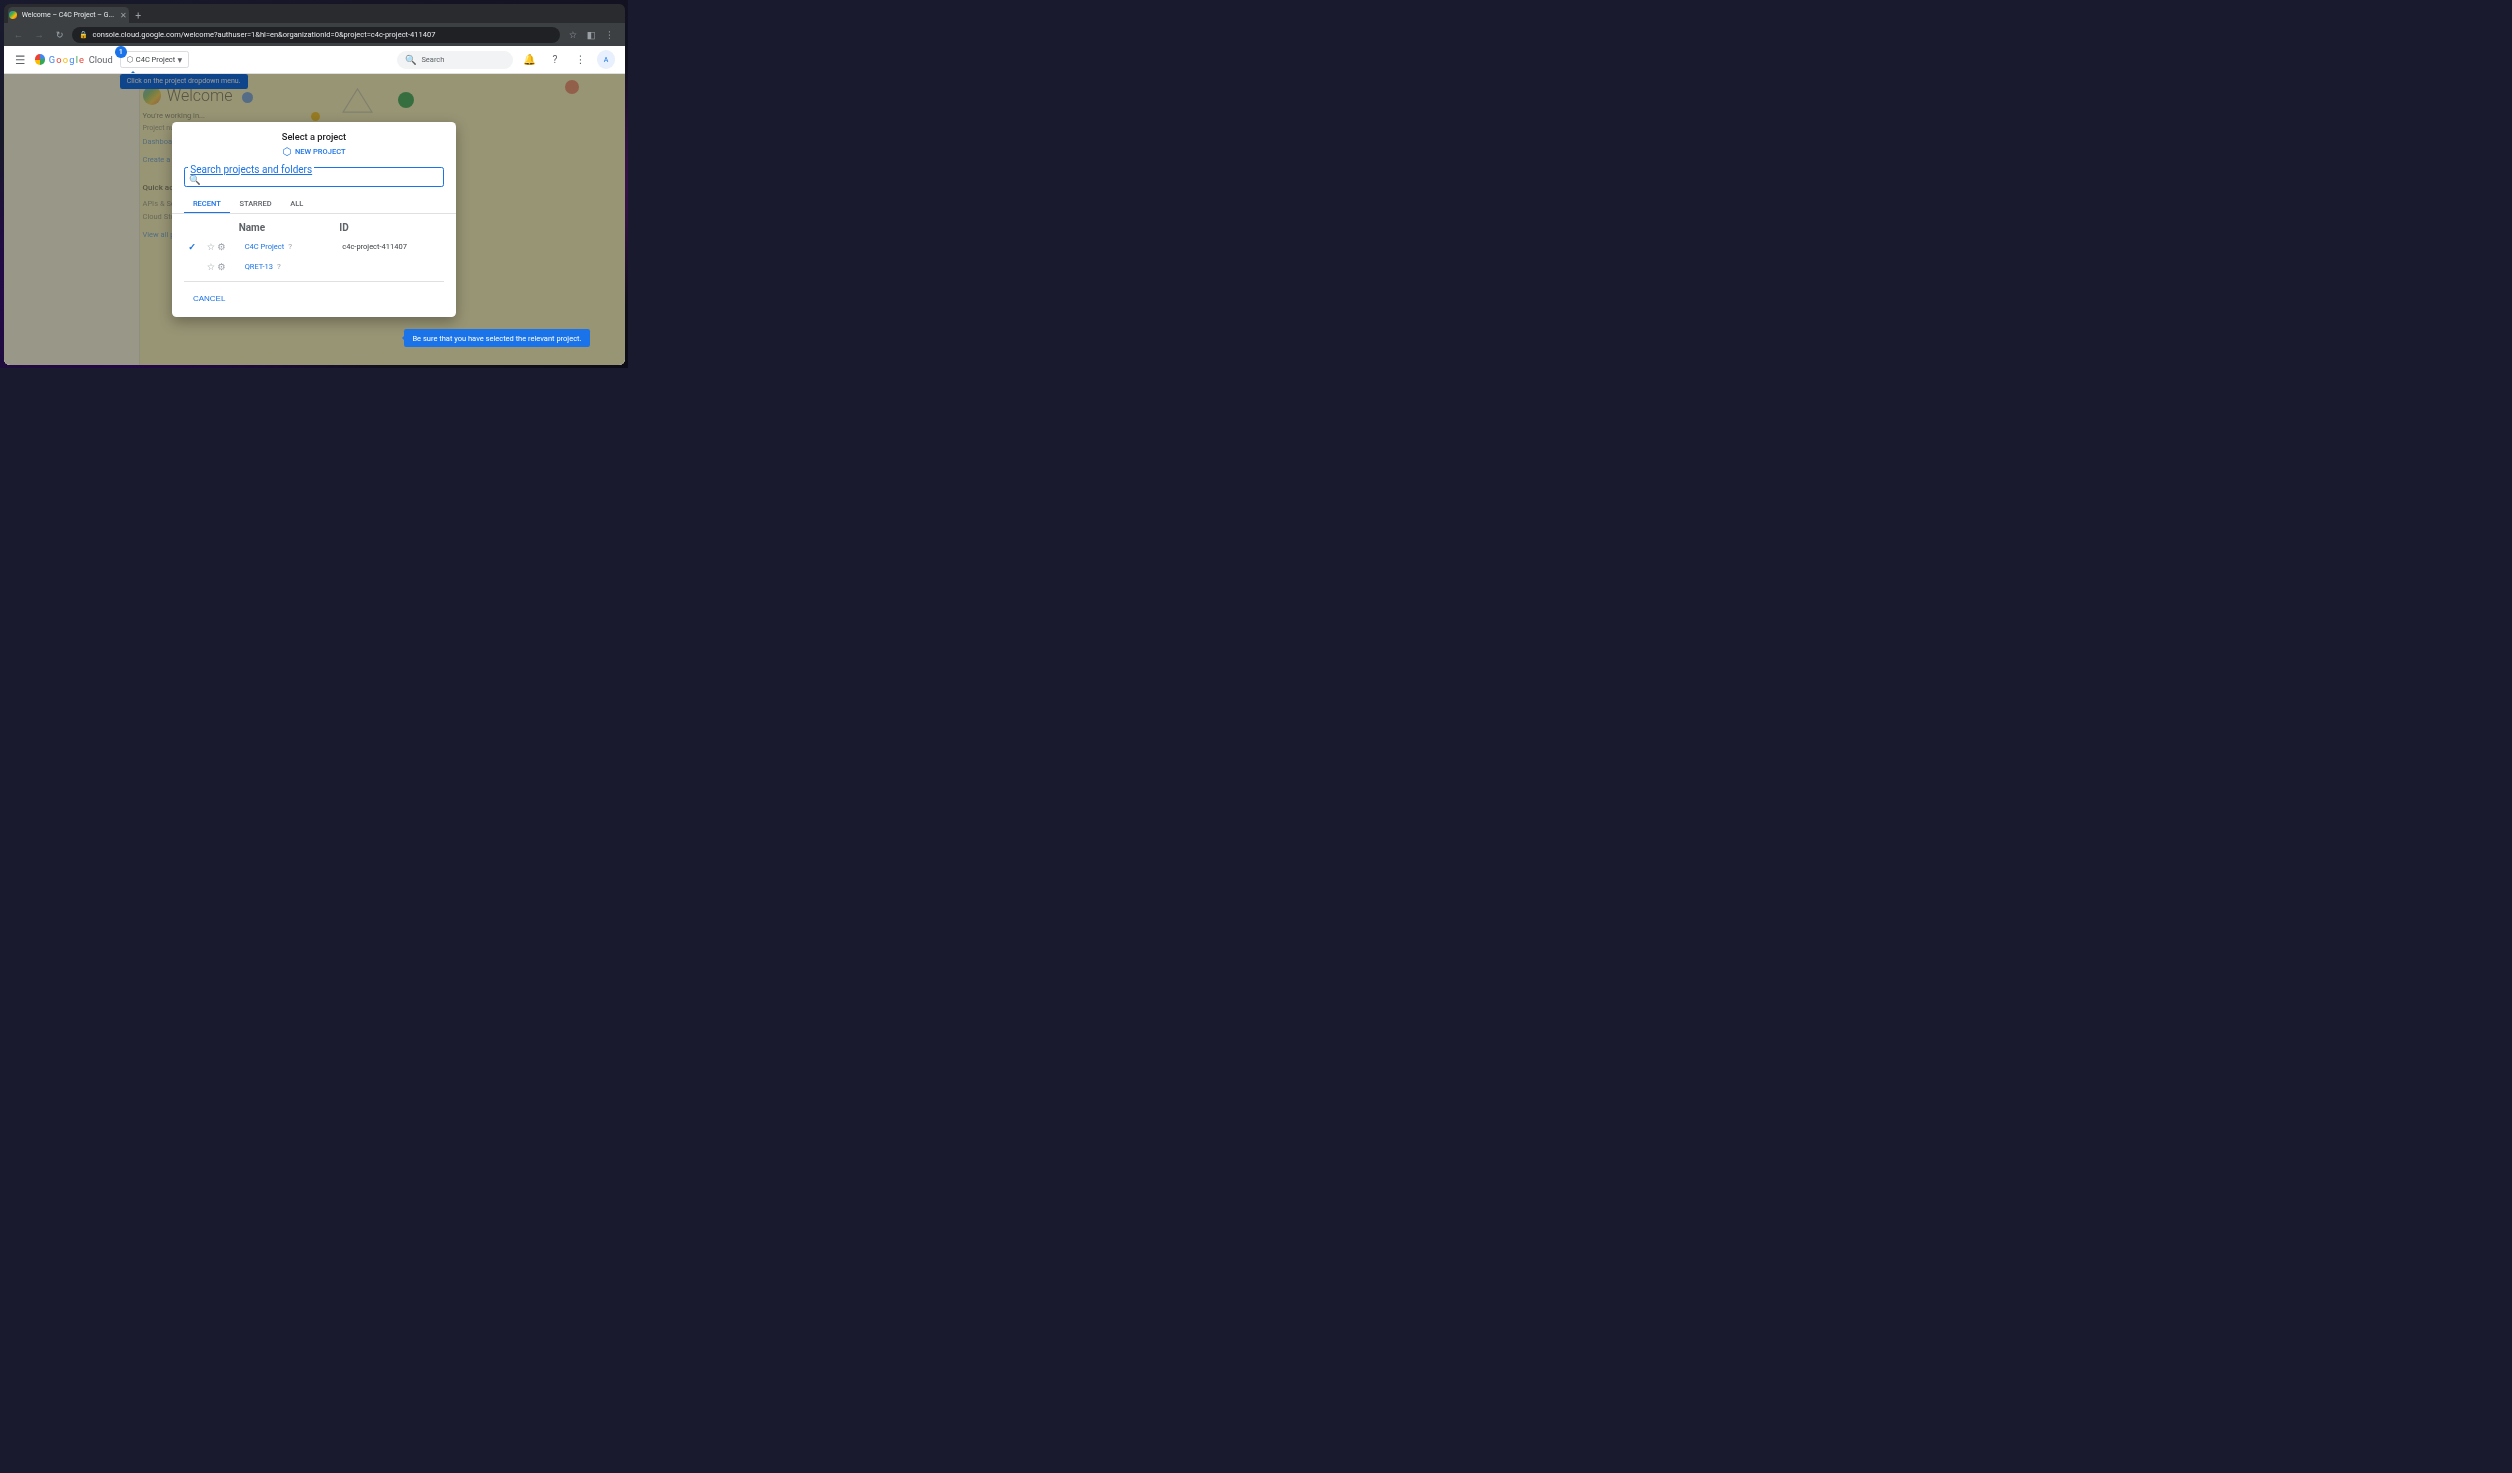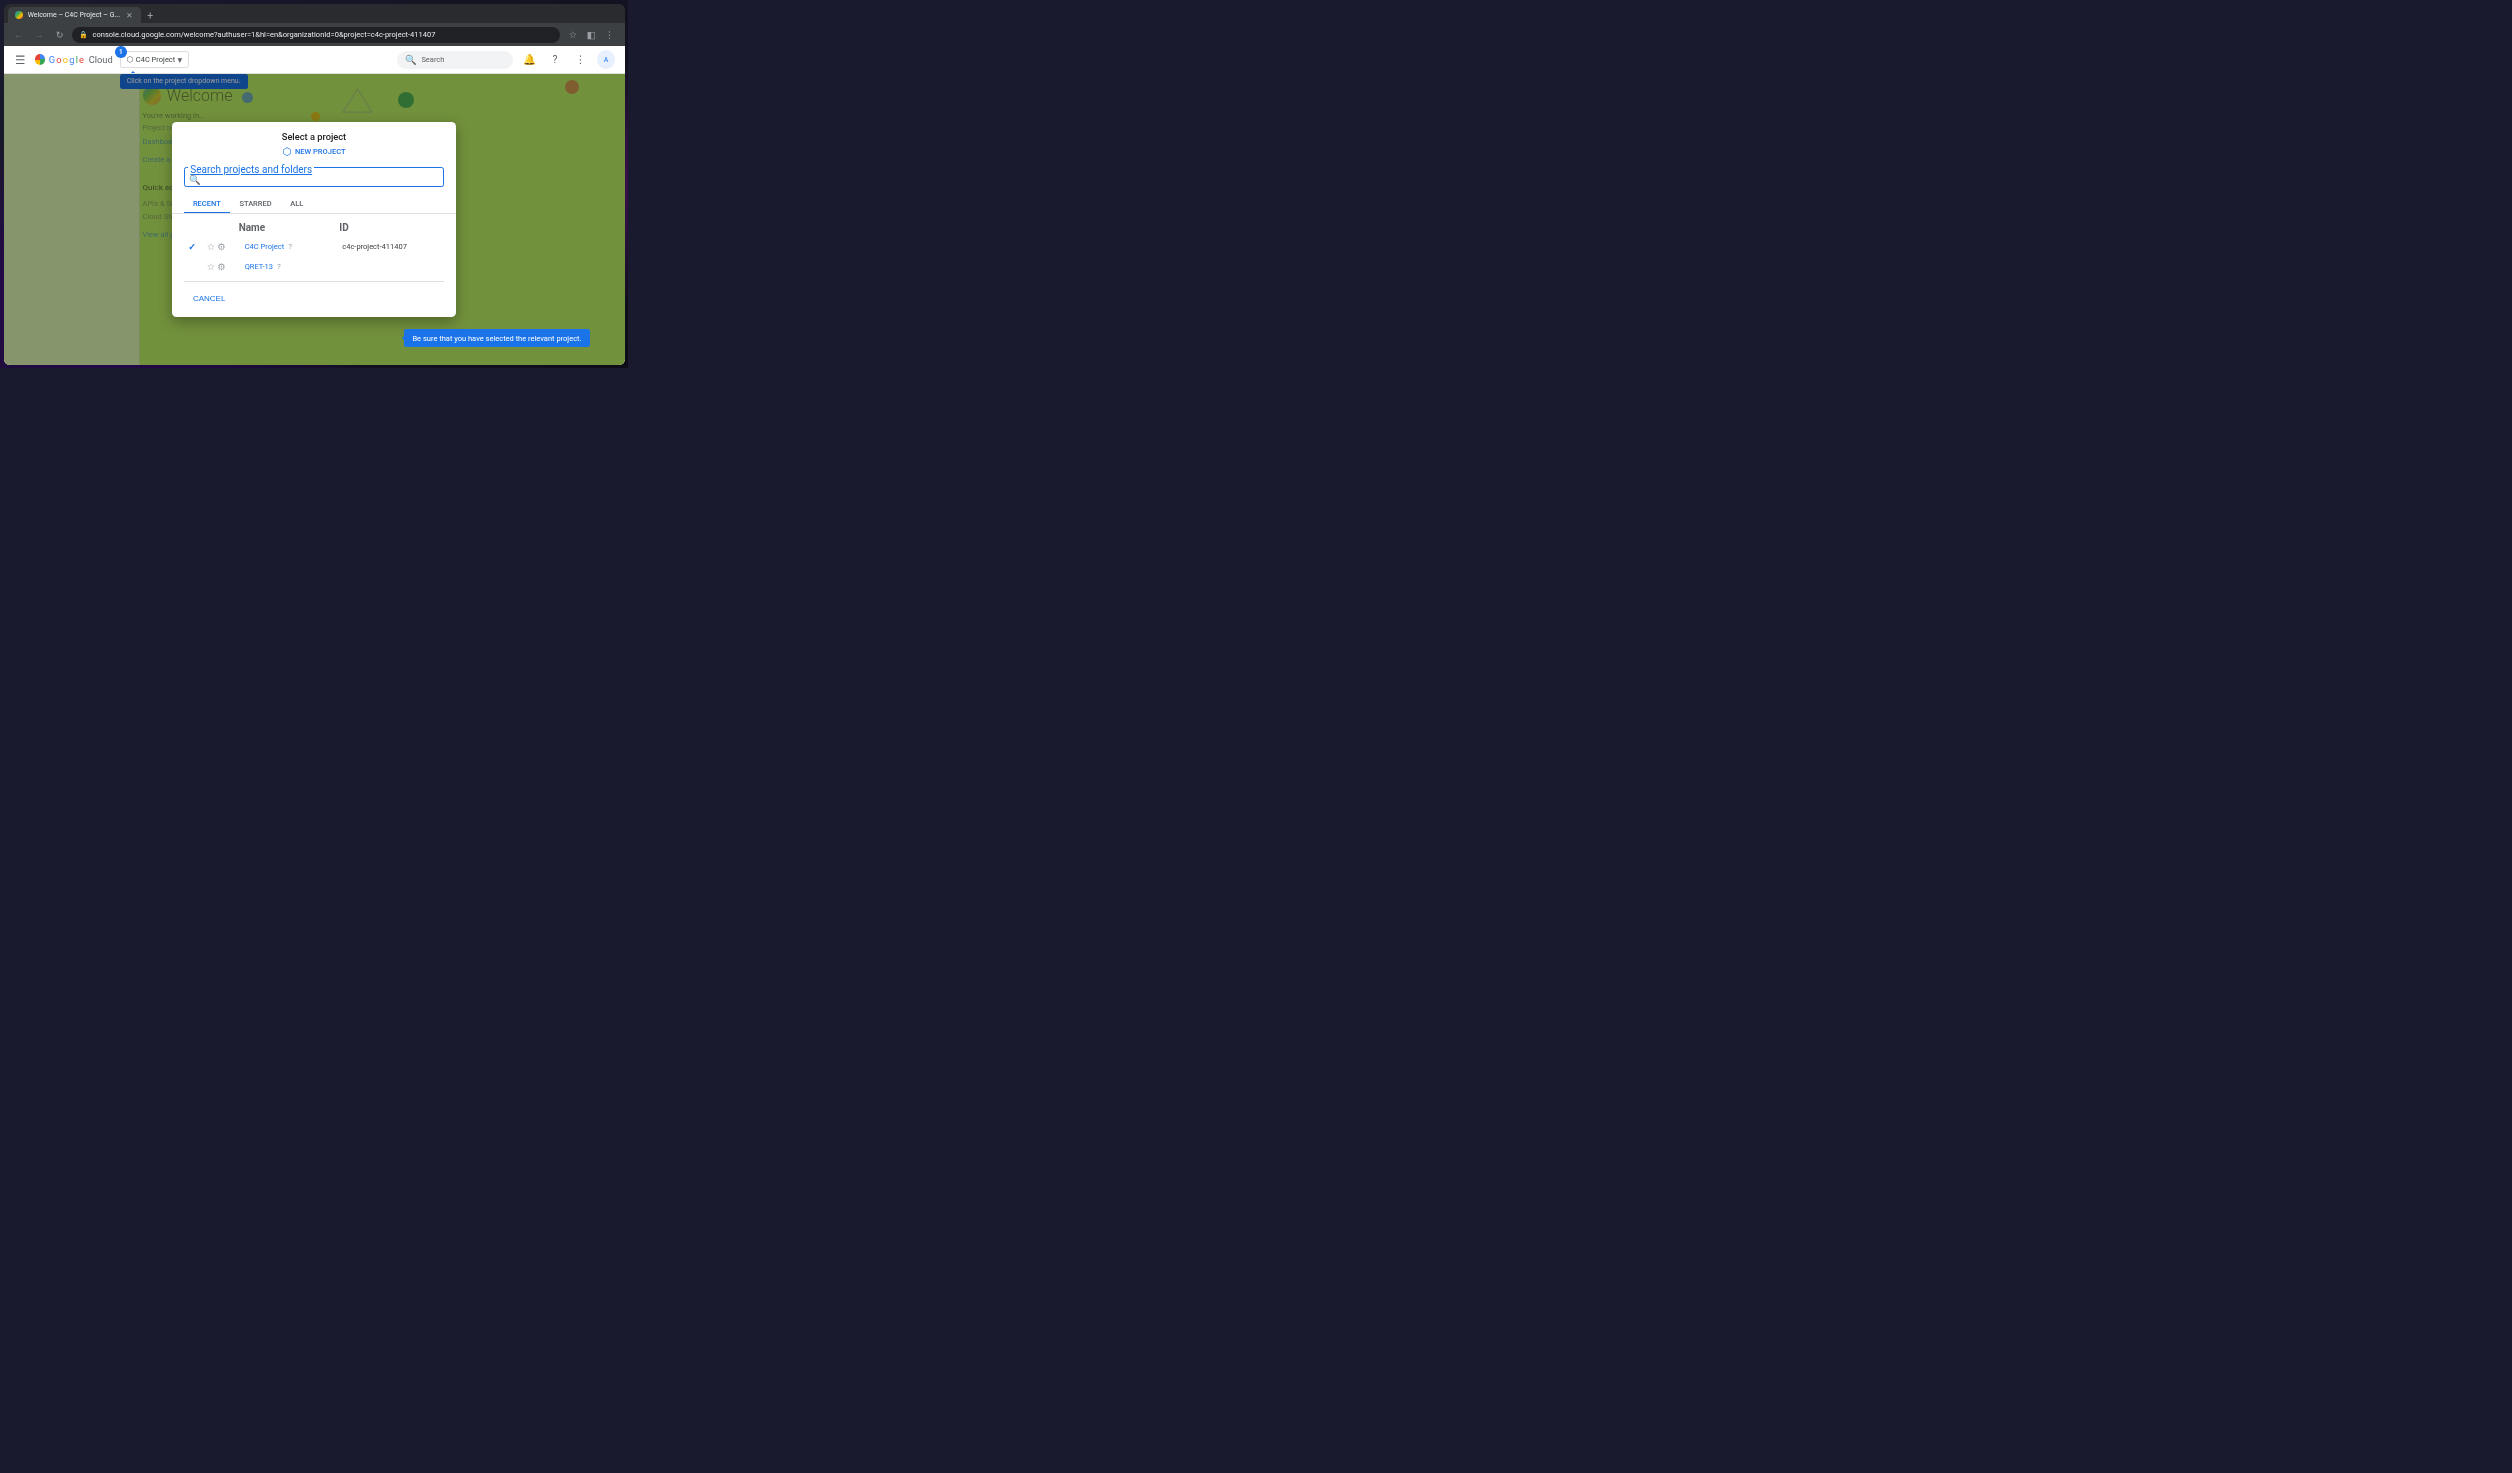--- a/index.html
+++ b/index.html
@@ -40,21 +40,21 @@
       align-items: flex-end;
       height: 19.7px;
       padding: 0 4.6px;
       gap: 2.3px;
     }
     .tab-active {
       background: #3c4043;
       border-radius: 4.6px 4.6px 0 0;
       display: flex;
       align-items: center;
-      padding: 0 7px;
+      padding: 0 1px;
       height: 16px;
       gap: 4.6px;
       min-width: 116px;
     }
     .tab-favicon {
       width: 8px;
       height: 8px;
       display: flex;
       align-items: center;
       justify-content: center;
@@ -282,21 +282,21 @@
       align-items: center;
       justify-content: center;
       border-radius: 50%;
       cursor: pointer;
       font-size: 10.4px;
     }
 
     
     .page-bg {
       flex: 1;
-      background: #bef264;
+      background: #fef9c3;
       position: relative;
       overflow: hidden;
     }
 
     
     .deco-dot {
       position: absolute;
       border-radius: 50%;
     }
 

